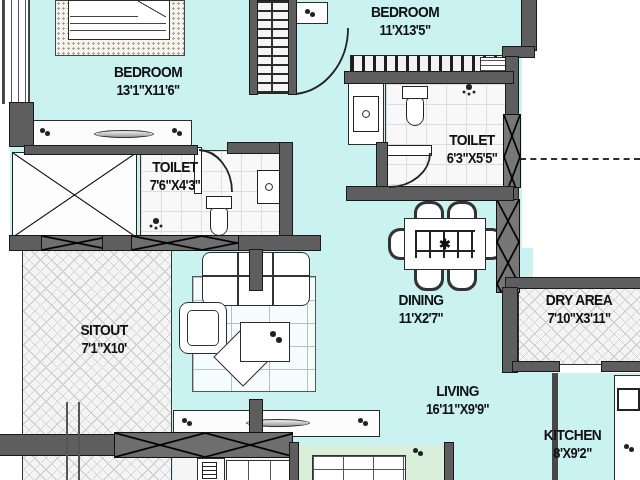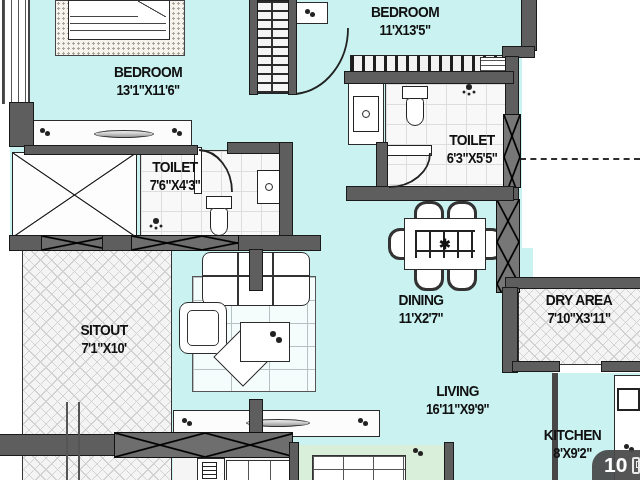--- a/index.html
+++ b/index.html
@@ -253,18 +253,14 @@
   </div>
   <div class="lbl" style="left:400px;top:382px;width:115px">
     <div class="lname">LIVING</div>
     <div class="ldims">16'11"X9'9"</div>
   </div>
   <div class="lbl" style="left:530px;top:426px;width:85px">
     <div class="lname">KITCHEN</div>
     <div class="ldims">8'X9'2"</div>
   </div>
 
-  <div class="badge" style="left:592px;top:450px;width:48px;height:30px">
-    <span class="badge-count">10</span>
-    <span class="badge-icon"></span>
-  </div>
 
 </div>
 
 </body></html>

